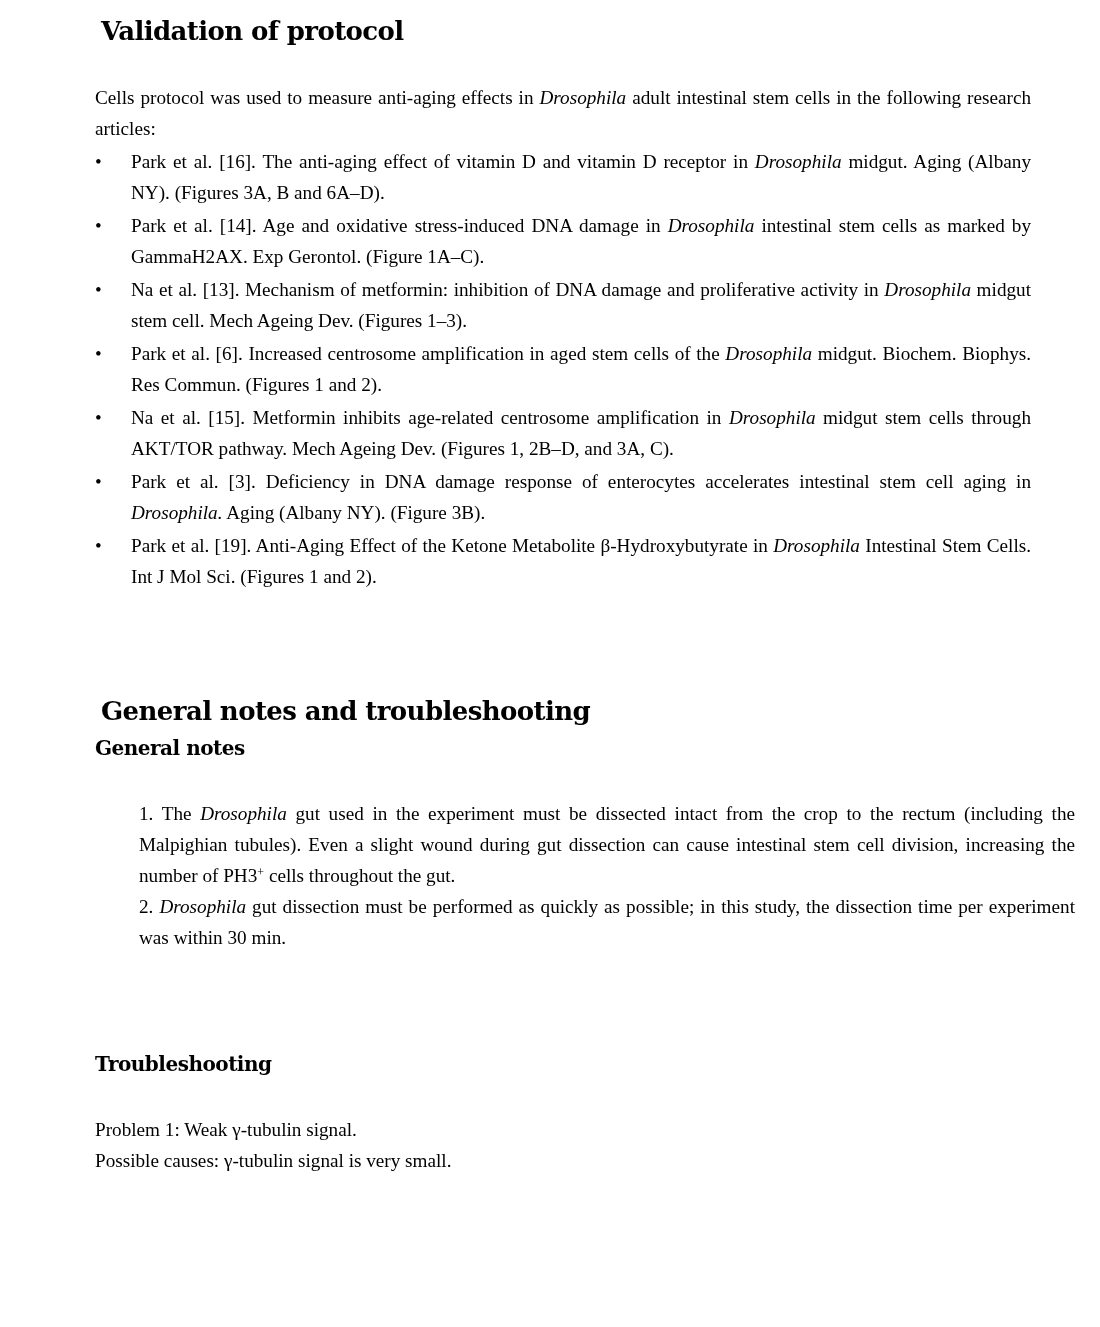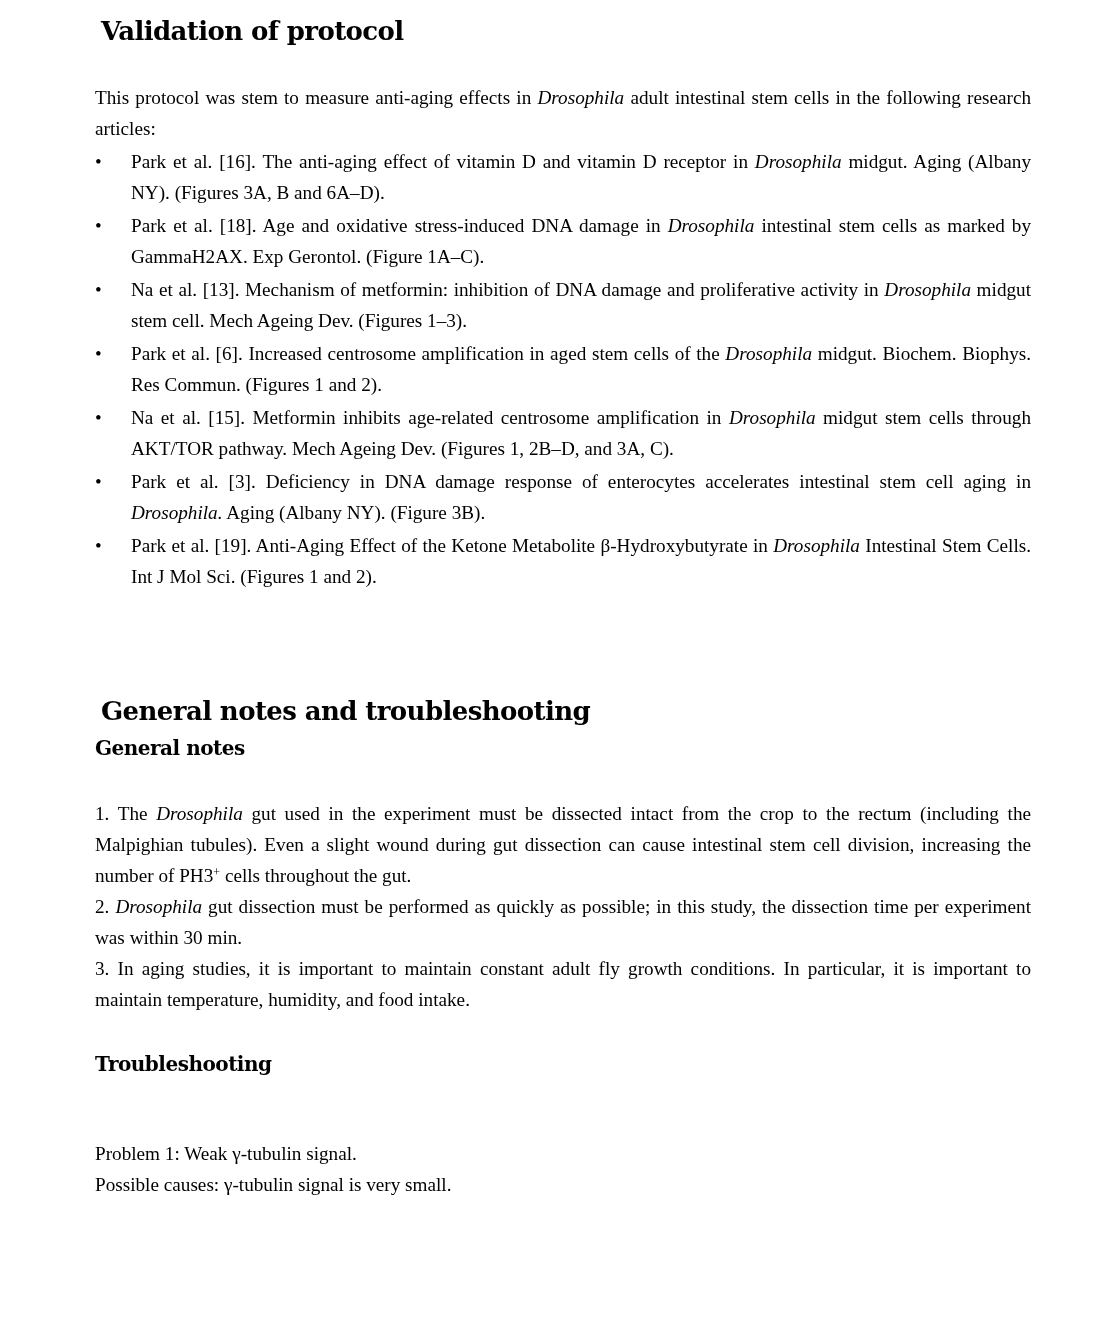--- a/index.html
+++ b/index.html
@@ -78,42 +78,41 @@
     }
     sup { font-size: 12px; line-height: 0; vertical-align: 6px; }
   </style>
 </head>
 <body>
 
 <div class="page">
 
   <h1 style="top:10px;">Validation of protocol</h1>
 
-  <p class="para" style="top:82px;"><span>This protocol was stem to measure anti-aging effects in </span><i>Drosophila</i><span> adult intestinal stem cells in the following research articles:</span></p>
+  <p class="para" style="top:82px;"><span>Cells protocol was used to measure anti-aging effects in </span><i>Drosophila</i><span> adult intestinal stem cells in the following research articles:</span></p>
 
   <ul class="refs">
     <li><span class="bullet">•</span><span>Park et al. [16]. The anti-aging effect of vitamin D and vitamin D receptor in </span><i>Drosophila</i><span> midgut. Aging (Albany NY). (Figures 3A, B and 6A–D).</span></li>
-    <li><span class="bullet">•</span><span>Park et al. [18]. Age and oxidative stress-induced DNA damage in </span><i>Drosophila</i><span> intestinal stem cells as marked by GammaH2AX. Exp Gerontol. (Figure 1A–C).</span></li>
+    <li><span class="bullet">•</span><span>Park et al. [14]. Age and oxidative stress-induced DNA damage in </span><i>Drosophila</i><span> intestinal stem cells as marked by GammaH2AX. Exp Gerontol. (Figure 1A–C).</span></li>
     <li><span class="bullet">•</span><span>Na et al. [13]. Mechanism of metformin: inhibition of DNA damage and proliferative activity in </span><i>Drosophila</i><span> midgut stem cell. Mech Ageing Dev. (Figures 1–3).</span></li>
     <li><span class="bullet">•</span><span>Park et al. [6]. Increased centrosome amplification in aged stem cells of the </span><i>Drosophila</i><span> midgut. Biochem. Biophys. Res Commun. (Figures 1 and 2).</span></li>
     <li><span class="bullet">•</span><span>Na et al. [15]. Metformin inhibits age-related centrosome amplification in </span><i>Drosophila</i><span> midgut stem cells through AKT/TOR pathway. Mech Ageing Dev. (Figures 1, 2B–D, and 3A, C).</span></li>
     <li><span class="bullet">•</span><span>Park et al. [3]. Deficiency in DNA damage response of enterocytes accelerates intestinal stem cell aging in </span><i>Drosophila.</i><span> Aging (Albany NY).  (Figure 3B).</span></li>
     <li><span class="bullet">•</span><span>Park et al. [19]. Anti-Aging Effect of the Ketone Metabolite β-Hydroxybutyrate in </span><i>Drosophila</i><span> Intestinal Stem Cells. Int J Mol Sci. (Figures 1 and 2).</span></li>
   </ul>
 
   <h1 style="top:690px;">General notes and troubleshooting</h1>
 
   <h2 style="top:736px;">General notes</h2>
 
-  <div class="para" style="top:798px;">
+  <div class="para" style="top:798px;margin-left:44px;">
     <div><span>1. The </span><i>Drosophila</i><span> gut used in the experiment must be dissected intact from the crop to the rectum (including the Malpighian tubules). Even a slight wound during gut dissection can cause intestinal stem cell division, increasing the number of PH3</span><sup>+</sup><span> cells throughout the gut.</span></div>
     <div><span>2. </span><i>Drosophila</i><span> gut dissection must be performed as quickly as possible; in this study, the dissection time per experiment was within 30 min.</span></div>
-    <div><span>3. In aging studies, it is important to maintain constant adult fly growth conditions. In particular, it is important to maintain temperature, humidity, and food intake.</span></div>
   </div>
 
   <h2 style="top:1052px;">Troubleshooting</h2>
 
-  <div class="para" style="top:1114px;margin-top:24px;">
+  <div class="para" style="top:1114px;">
     <div>Problem 1: Weak γ-tubulin signal.</div>
     <div>Possible causes: γ-tubulin signal is very small.</div>
   </div>
 
 </div>
 
 </body></html>

